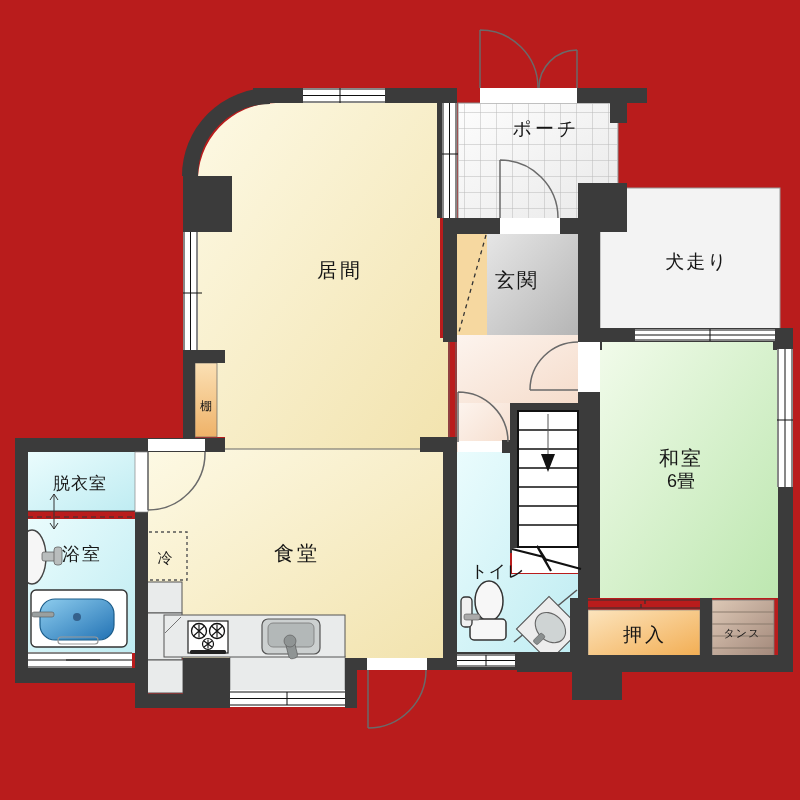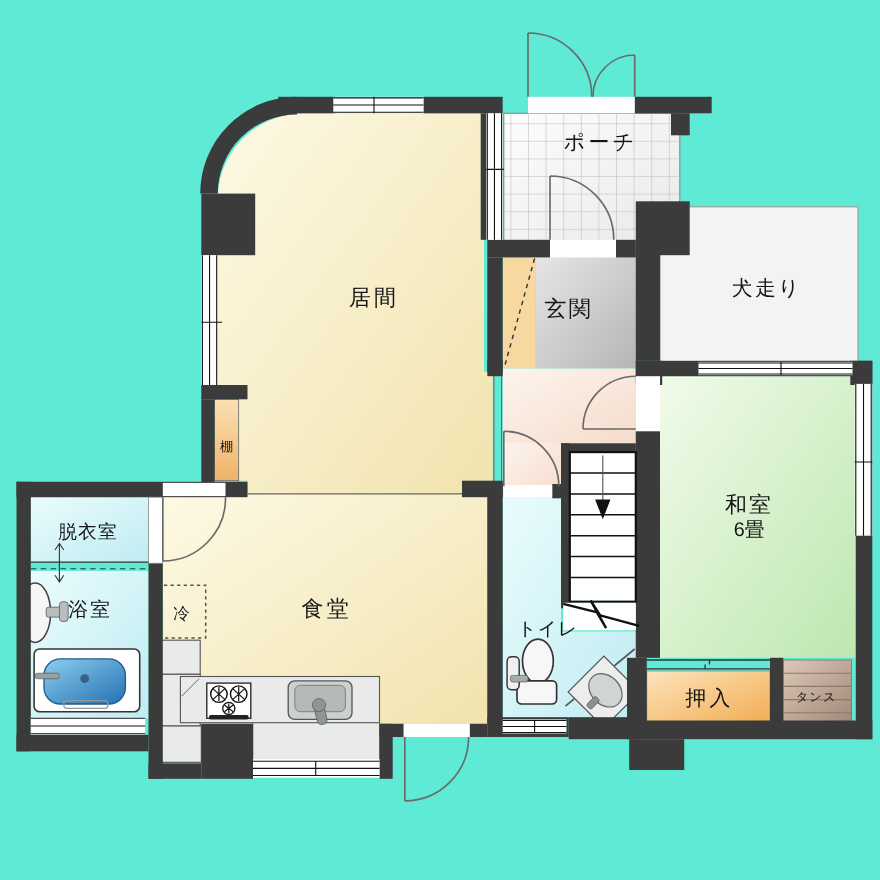--- a/index.html
+++ b/index.html
@@ -1,16 +1,16 @@
 <!DOCTYPE html>
 <html><head>
 <meta charset="utf-8">
 <style>
   html,body{margin:0;padding:0;background:#fff;}
-  #stage{position:relative;width:800px;height:800px;background:#5eead4;overflow:hidden;}
+  #stage{position:relative;width:800px;height:800px;background:#b91c1c;overflow:hidden;}
   .w{fill:#3b3b3b;}
   .wa{stroke:#3b3b3b;stroke-width:16;fill:none;}
   .thin{stroke:#666;stroke-width:1;fill:none;}
   .winline{stroke:#111;stroke-width:1;fill:none;}
   .door{stroke:#6a6a6a;stroke-width:1.5;fill:none;}
   .lbl{font-family:"Liberation Sans","DejaVu Sans",sans-serif;fill:#151515;text-anchor:middle;}
 </style>
 </head>
 <body>
 

